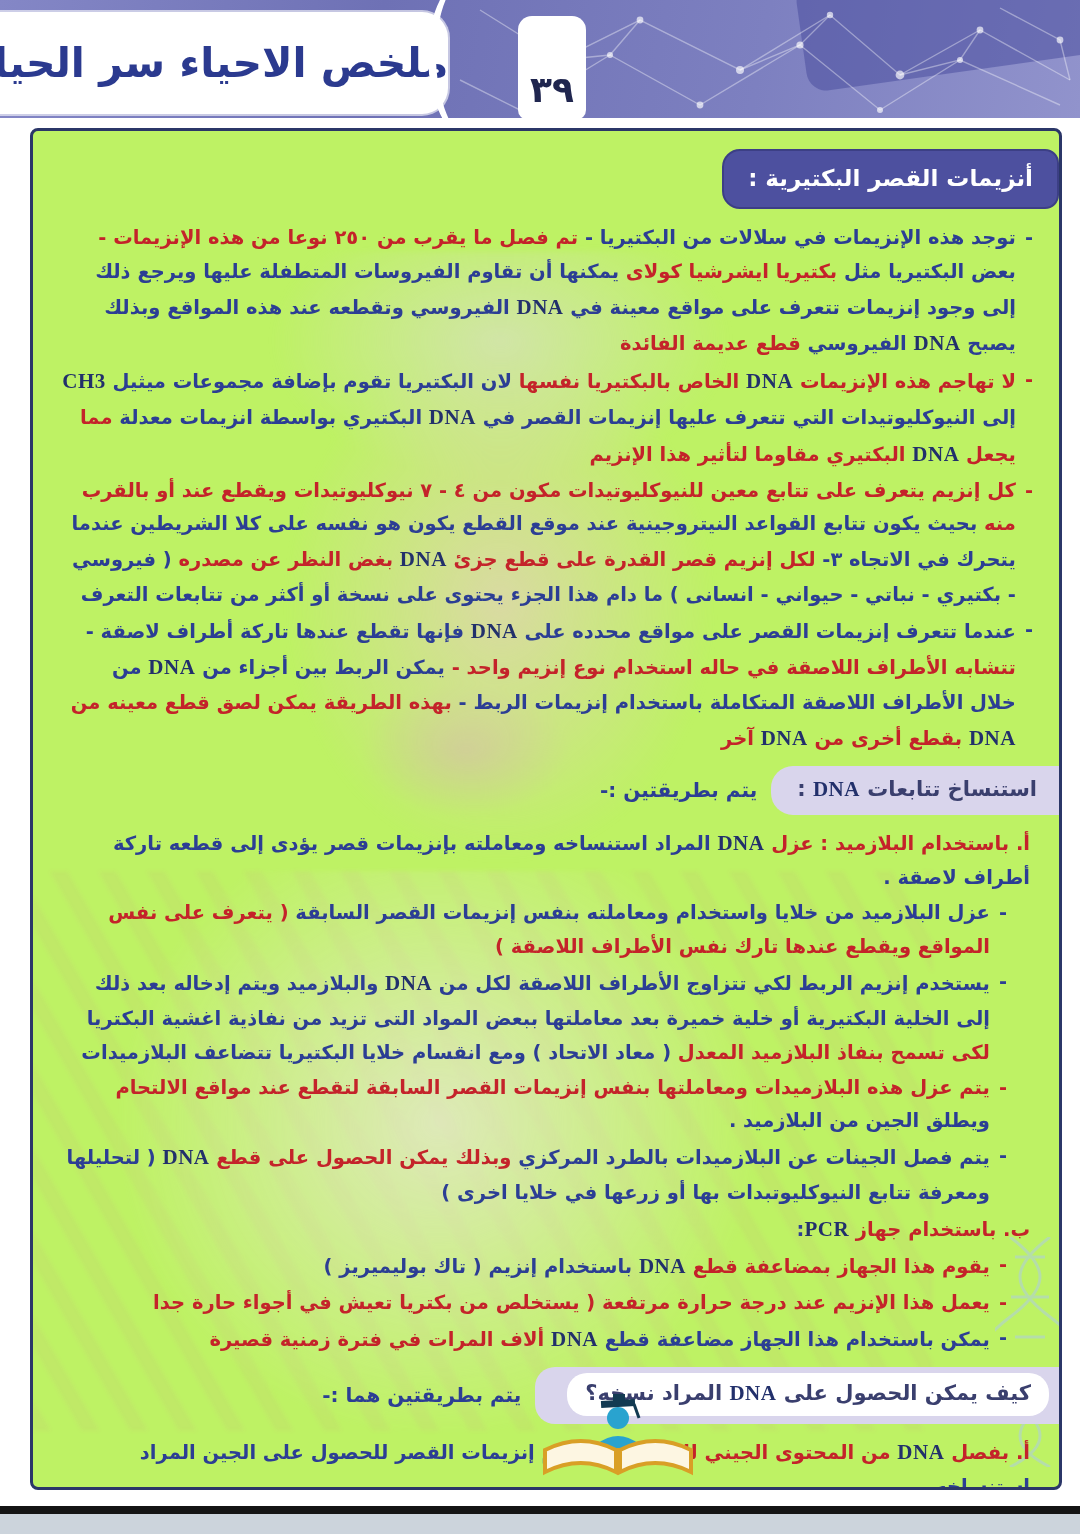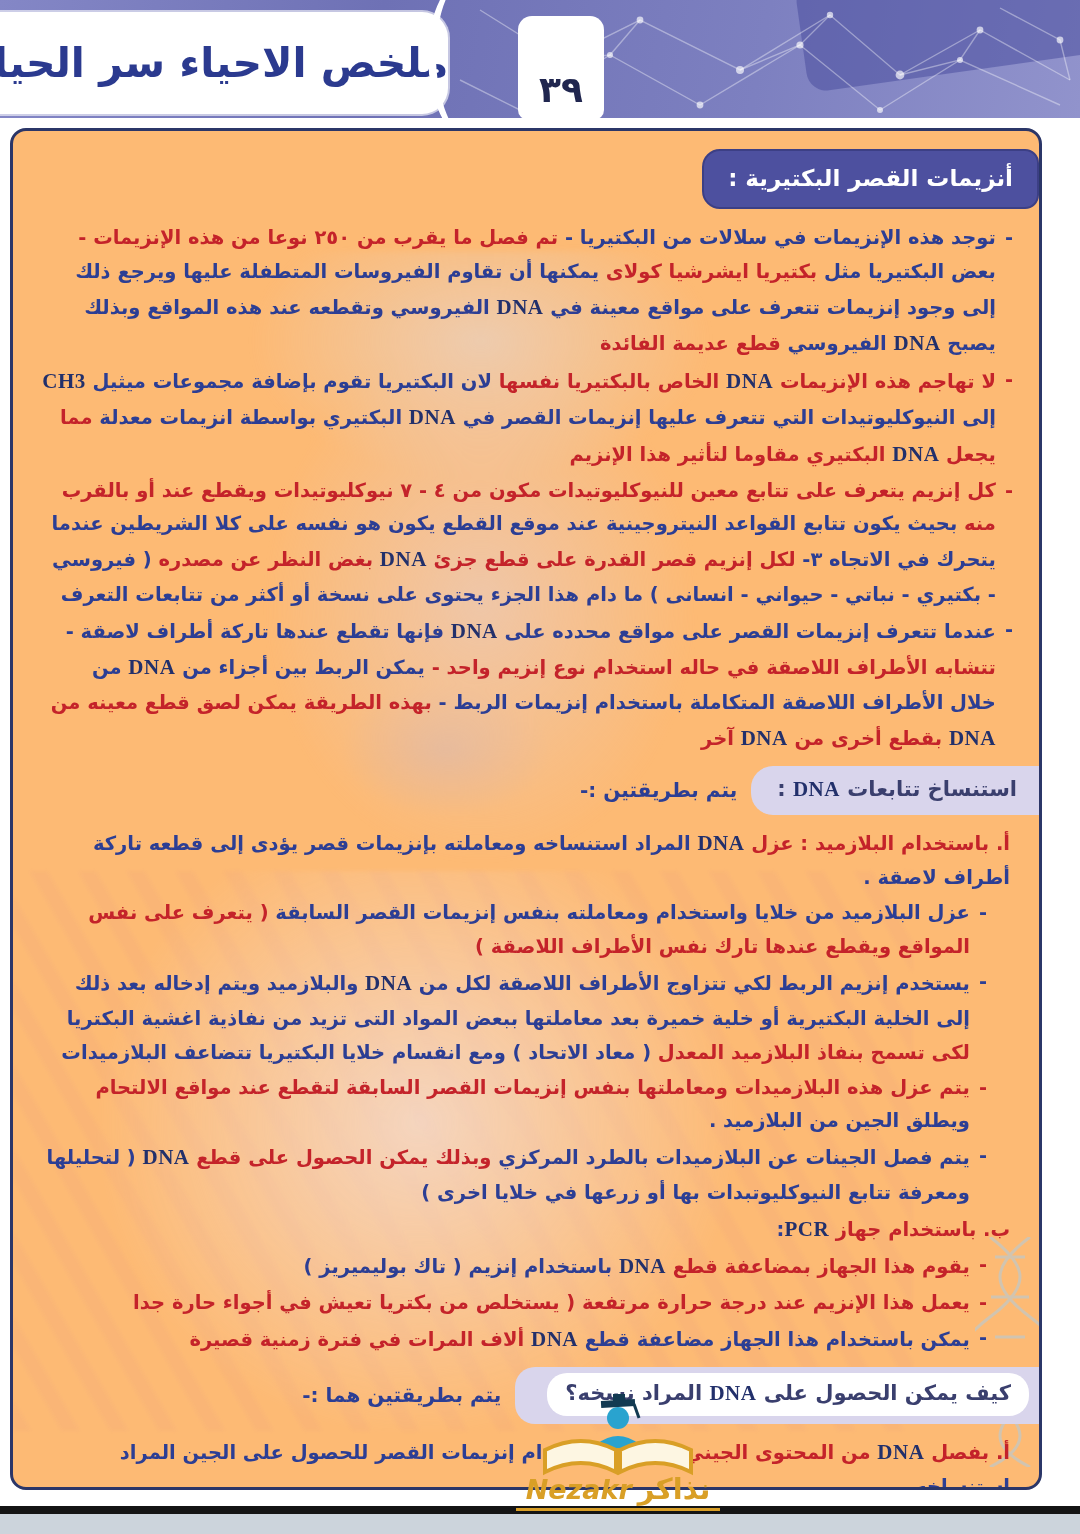--- a/index.html
+++ b/index.html
@@ -28,31 +28,31 @@
   .title-box .t{
     color:#2b3a8f;font-size:41px;font-weight:800;letter-spacing:0;
     white-space:nowrap;
   }
   .paren-arc{
     position:absolute;top:-28px;left:428px;width:92px;height:175px;
     border:0;border-left:8px solid #ffffff;border-radius:50%;
     transform:rotate(-2deg);
   }
   .page-tab{
-    position:absolute;top:16px;left:518px;width:86px;height:104px;
+    position:absolute;top:16px;left:518px;width:68px;height:104px;
     background:#ffffff;border-radius:14px 14px 10px 10px;
     display:flex;align-items:flex-end;justify-content:center;
     z-index:3;
   }
   .page-tab .n{color:#20264f;font-size:36px;font-weight:800;padding-bottom:10px;}
   
   .content-box{
-    position:absolute;top:128px;left:10px;width:1026px;height:1356px;
-    border:3px solid #2b3668;border-radius:16px;
-    background:#fdba74;
+    position:absolute;top:128px;left:30px;width:1026px;height:1356px;
+    border:3px solid #2b3668;border-radius:8px;
+    background:#bef264;
     overflow:hidden;
   }
   
   .wm-face{
     position:absolute;top:120px;left:10px;width:880px;height:640px;pointer-events:none;
     background:
       radial-gradient(ellipse 300px 360px at 52% 55%, rgba(232,205,196,.65), rgba(232,205,196,0) 72%),
       radial-gradient(ellipse 140px 90px at 48% 78%, rgba(210,175,168,.5), rgba(210,175,168,0) 75%),
       radial-gradient(ellipse 330px 200px at 52% 14%, rgba(225,218,222,.55), rgba(225,218,222,0) 70%);
     filter:blur(3px);
@@ -242,19 +242,15 @@
       <path d="M64,52 q21,-16 42,0 l-4,18 h-34 z" fill="#29a3cf"></path>
       <rect x="68" y="8" width="34" height="7" fill="#123a52" transform="rotate(-3 85 11)"></rect>
       <rect x="80" y="2" width="12" height="8" fill="#123a52"></rect>
       <line x1="101" y1="12" x2="106" y2="26" stroke="#123a52" stroke-width="3"></line>
 
       <path d="M12,58 Q48,40 83,58 L83,80 Q48,62 12,80 Z" fill="#fdf6e2" stroke="#d99f26" stroke-width="4"></path>
       <path d="M158,58 Q122,40 87,58 L87,80 Q122,62 158,80 Z" fill="#fdf6e2" stroke="#d99f26" stroke-width="4"></path>
       <line x1="85" y1="56" x2="85" y2="82" stroke="#d99f26" stroke-width="3"></line>
     </svg>
   </div>
-  <div class="words">
-    <span>Nezakr</span>
-    <span class="ar">نذاكر</span>
-  </div>
 </div>
 <div class="footer-black"></div>
 <div class="footer-gray"></div>
 
 </body></html>

